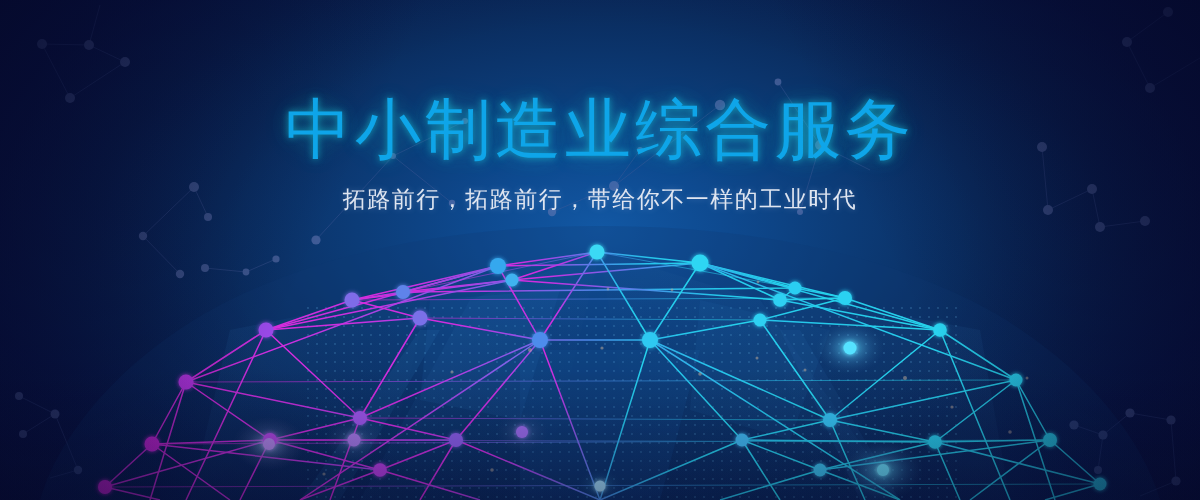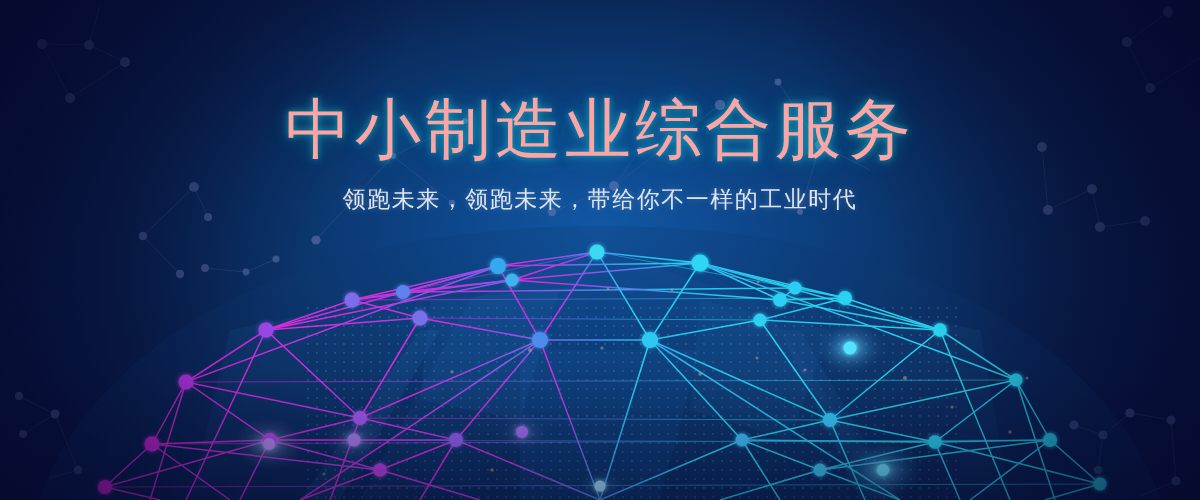--- a/index.html
+++ b/index.html
@@ -68,21 +68,21 @@
     top: 96px;
     text-align: center;
     z-index: 40;
   }
   .title {
     margin: 0;
     font-size: 66px;
     line-height: 1.0;
     font-weight: 400;
     letter-spacing: 4px;
-    color: #fca5a5;
+    color: #0ea5e9;
     text-shadow:
       0 0 7px rgba(30,232,236,0.55),
       0 0 18px rgba(30,232,236,0.28),
       0 0 34px rgba(30,232,236,0.14);
     white-space: nowrap;
   }
   .subtitle {
     margin: 26px 0 0 0;
     font-size: 23px;
     line-height: 1.0;
@@ -382,19 +382,19 @@
       <circle cx="492" cy="470" r="1.8"></circle>
       <circle cx="324" cy="474" r="1.6"></circle>
       <circle cx="672" cy="290" r="1.4"></circle>
       <circle cx="608" cy="289" r="1.4"></circle>
       <circle cx="758" cy="282" r="1.4"></circle>
     </g>
   </svg>
 
   <div class="text-block">
     <h1 class="title">中小制造业综合服务</h1>
-    <p class="subtitle">领跑未来，领跑未来，带给你不一样的工业时代</p>
+    <p class="subtitle">拓路前行，拓路前行，带给你不一样的工业时代</p>
   </div>
 
   <div class="bg-vignette" style="z-index:30;pointer-events:none;"></div>
   <div class="bg-corner-dark" style="z-index:31;pointer-events:none;"></div>
 
 </div>
 
 </body></html>

